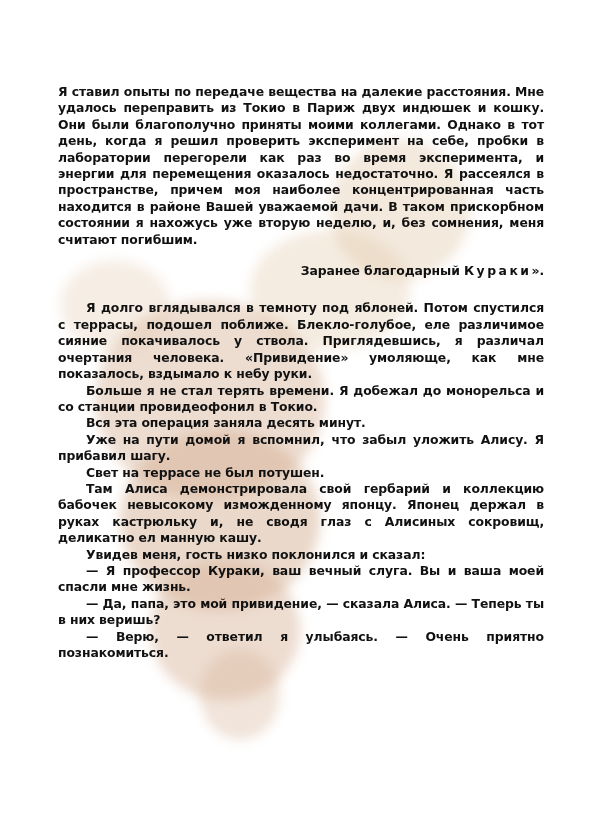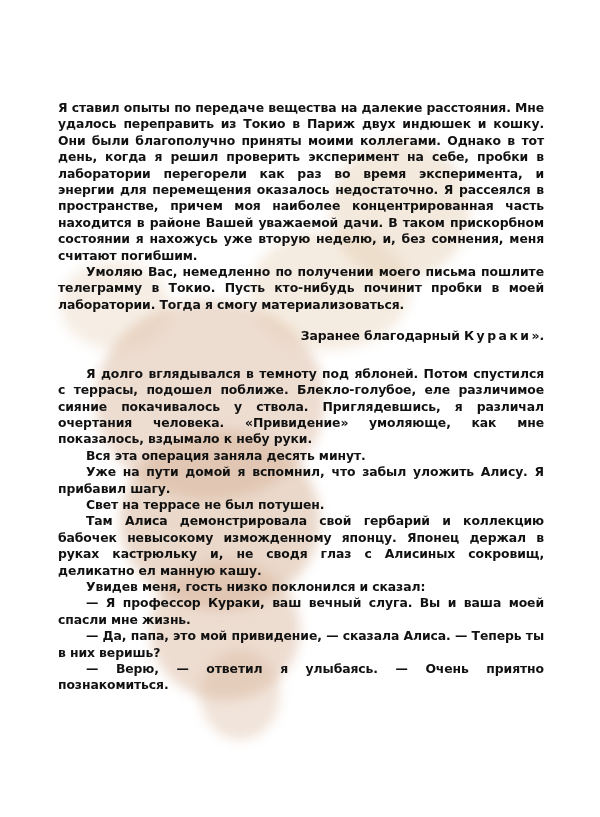--- a/index.html
+++ b/index.html
@@ -2,21 +2,21 @@
 <html><head>
 <meta charset="utf-8">
 <style>
   html, body { margin: 0; padding: 0; }
   body {
     width: 600px; height: 817px; background: #ffffff; position: relative; overflow: hidden;
     font-family: "DejaVu Sans", sans-serif;
   }
   .stain { position: absolute; pointer-events: none; border-radius: 50%; filter: blur(6px); }
   .page-text {
-    position: absolute; left: 58px; top: 100px; width: 486px;
+    position: absolute; left: 58px; top: 84px; width: 486px;
     font-size: 12.4px; line-height: 16.4px; color: #111; font-weight: bold;
     letter-spacing: -0.1px; z-index: 2;
   }
   .p { margin: 0; text-align: justify; text-align-last: left; }
   .p.indent { text-indent: 28px; }
   .p.sign { text-align: right; text-align-last: right; margin-top: 15px; }
   .p.break-before { margin-top: 21px; }
   .spaced { letter-spacing: 2.5px; }
 </style>
 </head>
@@ -27,23 +27,23 @@
   <div class="stain" style="left:120px;top:430px;width:200px;height:180px;background:rgba(214,178,150,0.50);"></div>
   <div class="stain" style="left:150px;top:560px;width:150px;height:140px;background:rgba(214,178,150,0.45);"></div>
   <div class="stain" style="left:200px;top:650px;width:80px;height:90px;background:rgba(214,178,150,0.35);"></div>
   <div class="stain" style="left:330px;top:140px;width:140px;height:140px;background:rgba(225,200,170,0.40);"></div>
   <div class="stain" style="left:250px;top:230px;width:160px;height:120px;background:rgba(225,200,170,0.35);"></div>
   <div class="stain" style="left:60px;top:260px;width:110px;height:90px;background:rgba(225,200,170,0.30);"></div>
 </div>
 
 <div class="page-text">
   <p class="p">Я ставил опыты по передаче вещества на далекие расстояния. Мне удалось переправить из Токио в Париж двух индюшек и кошку. Они были благополучно приняты моими коллегами. Однако в тот день, когда я решил проверить эксперимент на себе, пробки в лаборатории перегорели как раз во время эксперимента, и энергии для перемещения оказалось недостаточно. Я рассеялся в пространстве, причем моя наиболее концентрированная часть находится в районе Вашей уважаемой дачи. В таком прискорбном состоянии я нахожусь уже вторую неделю, и, без сомнения, меня считают погибшим.</p>
-  <p class="p indent">Умоляю Вас, немедленно по получении моего письма пошлите телеграмму в Токио. Пусть кто-нибудь починит пробки в моей лаборатории. Тогда я смогу материализоваться.</p>
   <p class="p sign"><span>Заранее благодарный </span><span class="spaced">Кураки</span><span>».</span></p>
   <p class="p indent break-before">Я долго вглядывался в темноту под яблоней. Потом спустился с террасы, подошел поближе. Блекло-голубое, еле различимое сияние покачивалось у ствола. Приглядевшись, я различал очертания человека. «Привидение» умоляюще, как мне показалось, вздымало к небу руки.</p>
+  <p class="p indent">Больше я не стал терять времени. Я добежал до монорельса и со станции провидеофонил в Токио.</p>
   <p class="p indent">Вся эта операция заняла десять минут.</p>
   <p class="p indent">Уже на пути домой я вспомнил, что забыл уложить Алису. Я прибавил шагу.</p>
   <p class="p indent">Свет на террасе не был потушен.</p>
   <p class="p indent">Там Алиса демонстрировала свой гербарий и коллекцию бабочек невысокому изможденному японцу. Японец держал в руках кастрюльку и, не сводя глаз с Алисиных сокровищ, деликатно ел манную кашу.</p>
   <p class="p indent">Увидев меня, гость низко поклонился и сказал:</p>
   <p class="p indent">— Я профессор Кураки, ваш вечный слуга. Вы и ваша моей спасли мне жизнь.</p>
   <p class="p indent">— Да, папа, это мой привидение, — сказала Алиса. — Теперь ты в них веришь?</p>
   <p class="p indent">— Верю, — ответил я улыбаясь. — Очень приятно познакомиться.</p>
 </div>
 

